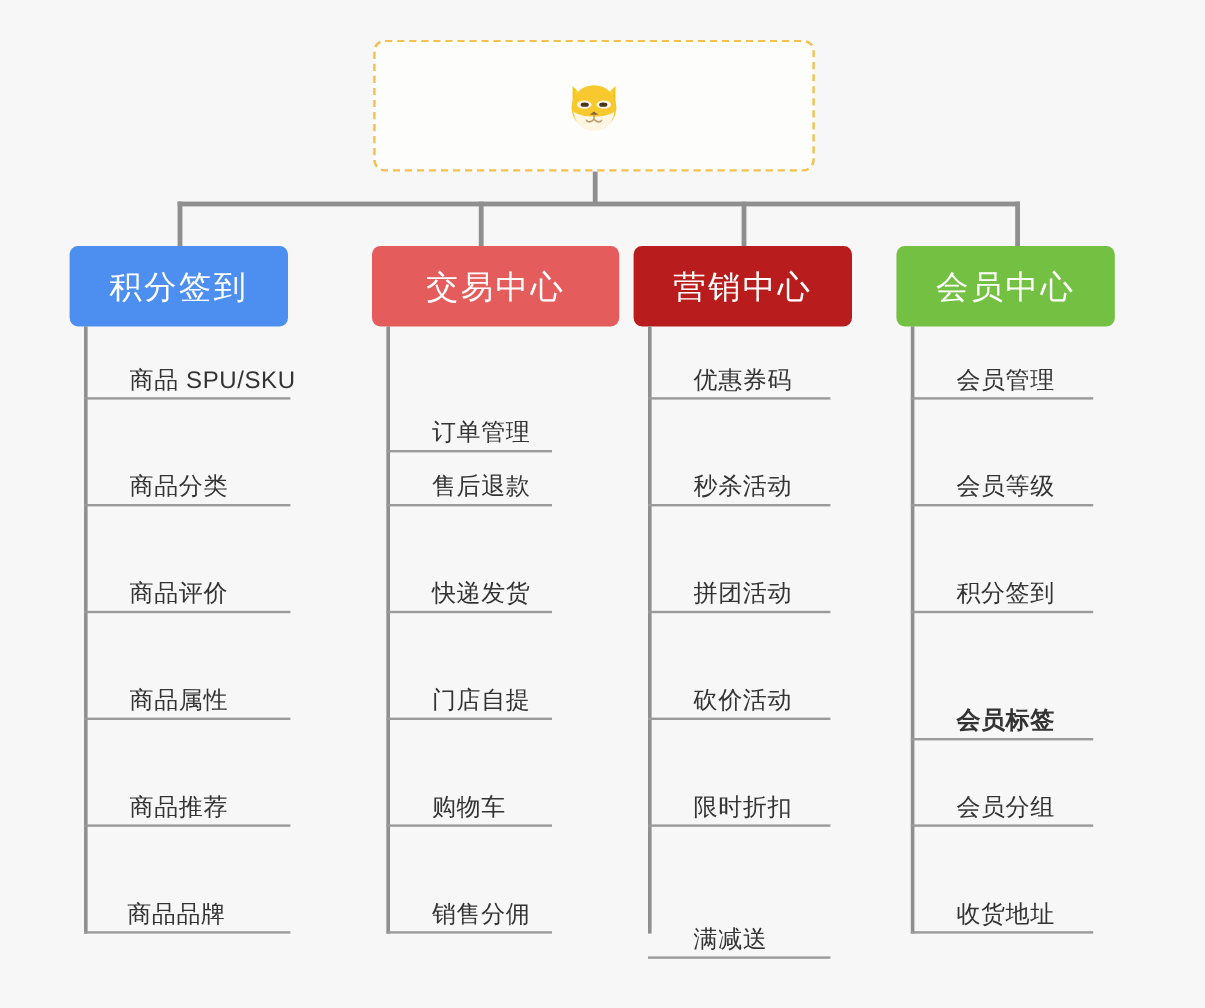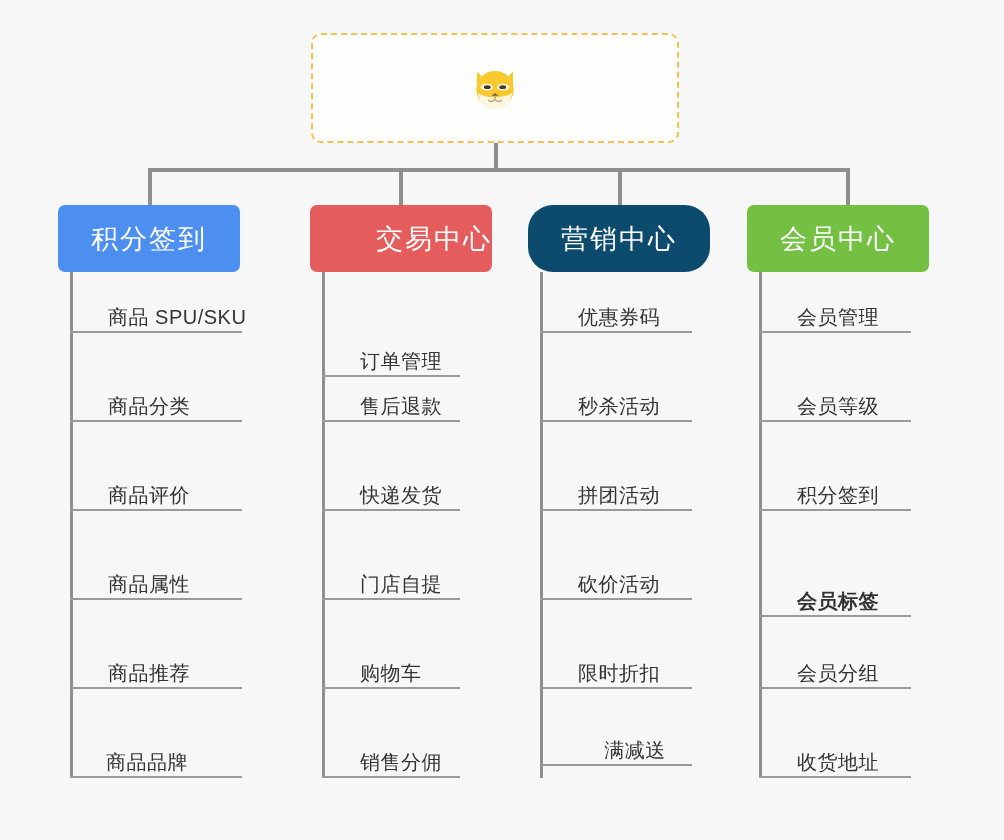--- a/index.html
+++ b/index.html
@@ -104,24 +104,24 @@
   <div class="line stem"></div>
   <div class="line bus"></div>
   <div class="line drop" style="left:148px;"></div>
   <div class="line drop" style="left:399px;"></div>
   <div class="line drop" style="left:618px;"></div>
   <div class="line drop" style="left:846px;"></div>
 
   <div class="cat-head" style="left: 58px; width: 182px; background: rgb(76, 143, 240);">
       <span>积分签到</span>
     </div>
-  <div class="cat-head" style="left: 310px; width: 182px; background: rgb(229, 92, 92); justify-content: flex-end;">
+  <div class="cat-head" style="left: 310px; width: 206px; background: rgb(229, 92, 92);">
       <span>交易中心</span>
     </div>
-  <div class="cat-head" style="left: 528px; width: 182px; background: #0c4a6e; border-radius: 25px;">
+  <div class="cat-head" style="left: 528px; width: 182px; background: #b91c1c;">
       <span>营销中心</span>
     </div>
   <div class="cat-head" style="left: 747px; width: 182px; background: rgb(115, 192, 67);">
       <span>会员中心</span>
     </div>
 
   <div class="leaf-col" style="left:70px;">
       <div class="spine" style="height: 506px; background: rgb(143, 143, 143);"></div>
       <div class="leaf" style="top: 0px; width: 172px;">
         <span class="leaf-label">商品 SPU/SKU</span>
@@ -173,21 +173,21 @@
       </div>
       <div class="leaf" style="top: 178px; width: 152px;">
         <span class="leaf-label">拼团活动</span>
       </div>
       <div class="leaf" style="top: 267px; width: 152px;">
         <span class="leaf-label">砍价活动</span>
       </div>
       <div class="leaf" style="top: 356px; width: 152px;">
         <span class="leaf-label">限时折扣</span>
       </div>
-      <div class="leaf" style="top: 433px; width: 152px; justify-content: center;">
+      <div class="leaf" style="top: 466px; width: 152px;">
         <span class="leaf-label">满减送</span>
       </div>
     </div>
   <div class="leaf-col" style="left:759px;">
       <div class="spine" style="height: 506px; background: rgb(143, 143, 143);"></div>
       <div class="leaf" style="top: 0px; width: 152px;">
         <span class="leaf-label">会员管理</span>
       </div>
       <div class="leaf" style="top: 89px; width: 152px;">
         <span class="leaf-label">会员等级</span>

